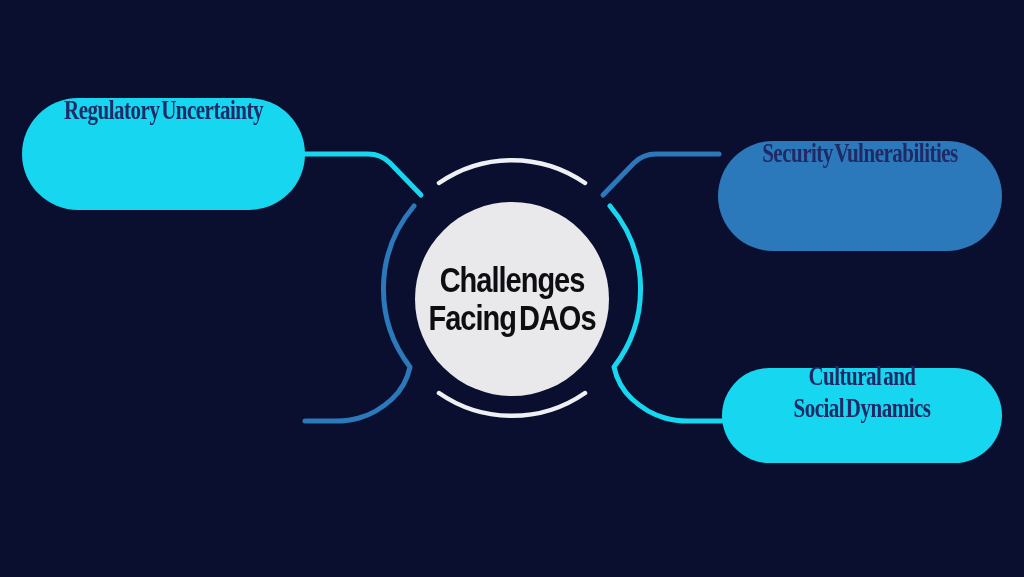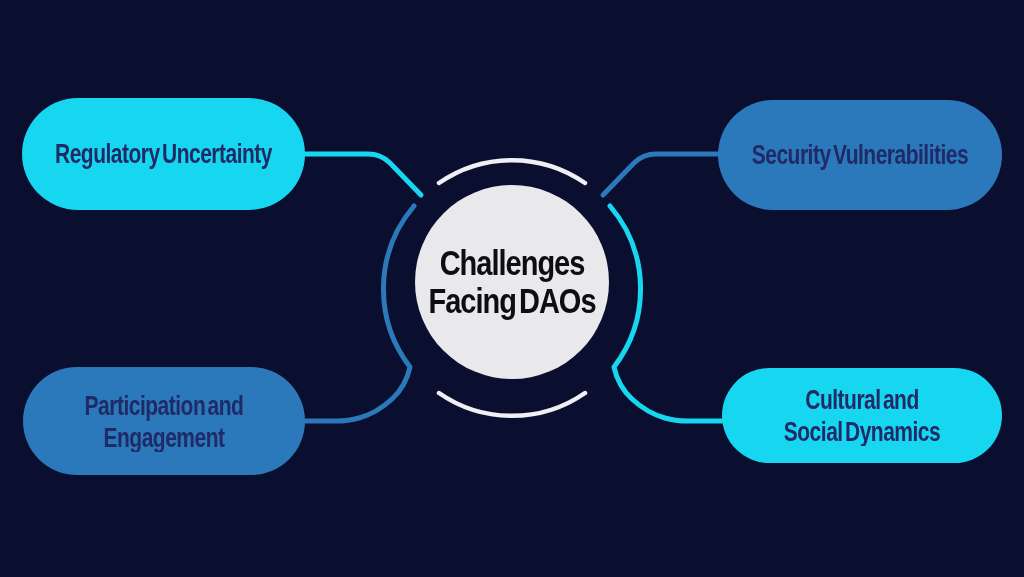--- a/index.html
+++ b/index.html
@@ -27,21 +27,21 @@
     stroke-linecap: round;
     stroke-linejoin: round;
   }
   .stroke-white { stroke: var(--arc-white, #eef0f4); stroke-width: 4.5px; }
   .stroke-cyan  { stroke: var(--cyan, #17d7f0);      stroke-width: 5px; }
   .stroke-blue  { stroke: var(--blue, #2b79ba);      stroke-width: 5px; }
 
   .center-node {
     position: absolute;
     left: 415px;
-    top: 185px;
+    top: 202px;
     width: 194px;
     height: 194px;
     border-radius: 50%;
     background: var(--circle-fill, #e9e9ec);
     display: flex;
     align-items: center;
     justify-content: center;
     text-align: center;
   }
   .center-title {
@@ -52,27 +52,28 @@
     letter-spacing: -1px;
     word-spacing: -4px;
     transform: scaleY(1.18);
     white-space: nowrap;
   }
   .center-title span { display: block; }
 
   .pill {
     position: absolute;
     display: flex;
-    align-items: center;
+    align-items: flex-start;
     justify-content: center;
     text-align: center;
     border-radius: 56px;
+    font-family: Liberation Serif, serif;
   }
   .pill-cyan { background: var(--cyan, #17d7f0); }
-  .pill-blue { background: var(--blue, #2b79ba); }
+  .pill-blue { background: var(--blue, #2b79ba); margin-top: 41px; }
   .pill-label {
     color: var(--pill-text, #1f2a66);
     font-size: 21px;
     font-weight: 700;
     line-height: 1.2;
     letter-spacing: -0.5px;
     word-spacing: -3px;
     white-space: nowrap;
     transform: scaleY(1.28);
   }
@@ -109,26 +110,20 @@
       <span>Regulatory Uncertainty</span>
     </div>
   </div>
 
   <div class="pill pill-blue pill-top-right">
     <div class="pill-label">
       <span>Security Vulnerabilities</span>
     </div>
   </div>
 
-  <div class="pill pill-blue pill-bottom-left">
-    <div class="pill-label">
-      <span>Participation and</span>
-      <span>Engagement</span>
-    </div>
-  </div>
 
   <div class="pill pill-cyan pill-bottom-right">
     <div class="pill-label">
       <span>Cultural and</span>
       <span>Social Dynamics</span>
     </div>
   </div>
 
 </div>
 

